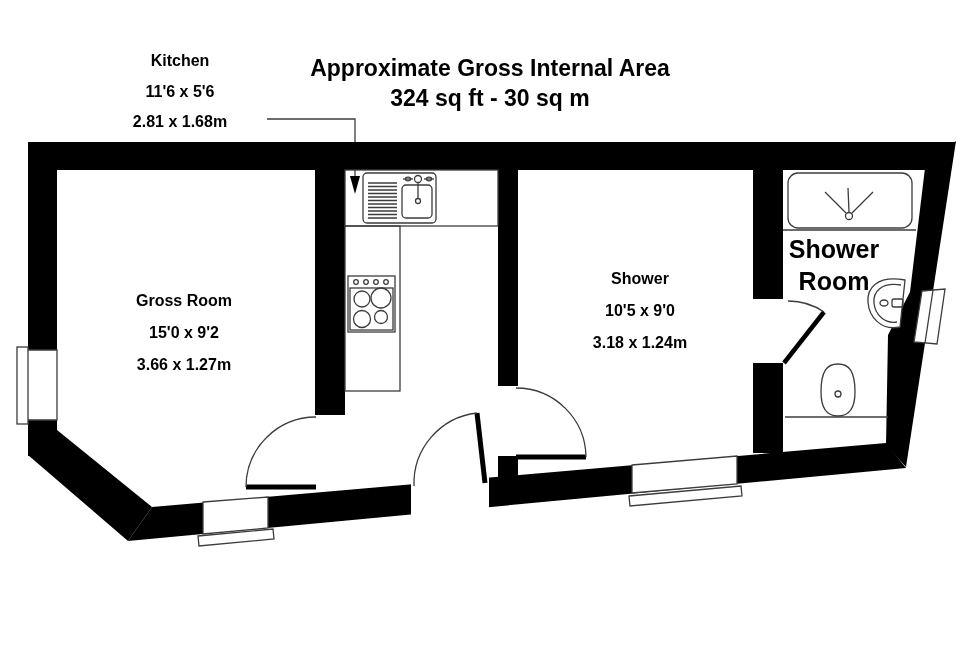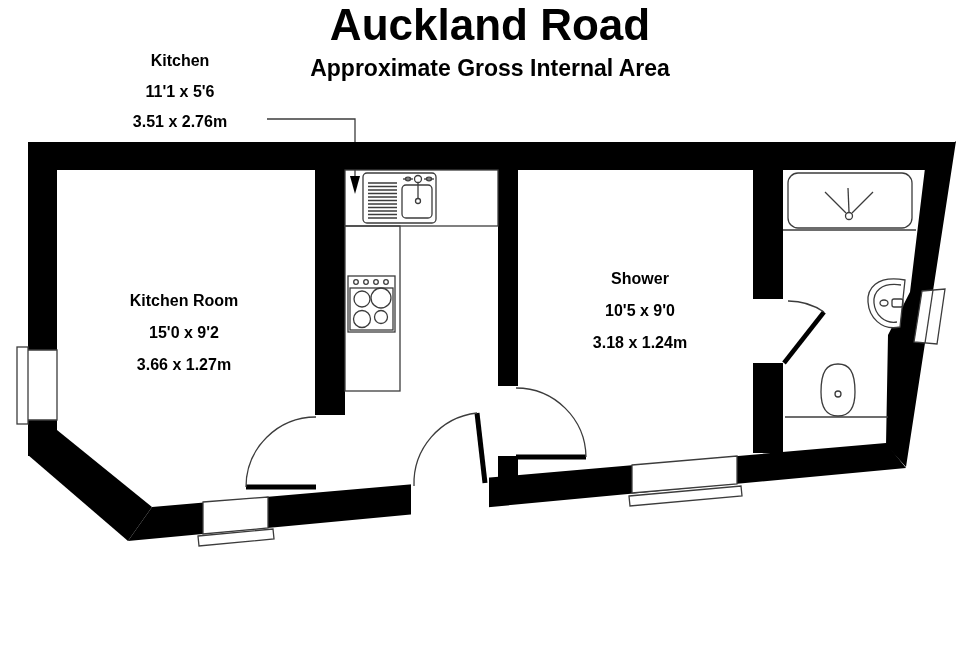--- a/index.html
+++ b/index.html
@@ -148,35 +148,36 @@
         <line class="leaf" x1="516" y1="457" x2="586" y2="457"></line>
         <path class="thin" d="M516,388 A70,70 0 0 1 586,457"></path>
       </g>
       <g>
         <line class="leaf4" x1="784" y1="363" x2="824" y2="312"></line>
         <path class="thin" d="M788,301 A63,63 0 0 1 824,312"></path>
       </g>
     </g>
   </svg>
 
-  <div class="lbl title" style="left:0;width:980px;top:2px">Auckland Road</div>
   <div class="lbl sub" style="left:0;width:980px;top:55px">Approximate Gross Internal Area</div>
+  <div class="lbl sub" style="left:0;width:980px;top:85px">324 sq ft - 30 sq m</div>
 
   <div>
     <div class="lbl room" style="left:30px;width:300px;top:45px">Kitchen</div>
-    <div class="lbl room" style="left:30px;width:300px;top:76px">11'1 x 5'6</div>
-    <div class="lbl room" style="left:30px;width:300px;top:106px">3.51 x 2.76m</div>
+    <div class="lbl room" style="left:30px;width:300px;top:76px">11'6 x 5'6</div>
+    <div class="lbl room" style="left:30px;width:300px;top:106px">2.81 x 1.68m</div>
   </div>
 
   <div>
-    <div class="lbl room" style="left:34px;width:300px;top:285px">Kitchen Room</div>
+    <div class="lbl room" style="left:34px;width:300px;top:285px">Gross Room</div>
     <div class="lbl room" style="left:34px;width:300px;top:317px">15'0 x 9'2</div>
     <div class="lbl room" style="left:34px;width:300px;top:349px">3.66 x 1.27m</div>
   </div>
 
   <div>
     <div class="lbl room" style="left:490px;width:300px;top:263px">Shower</div>
     <div class="lbl room" style="left:490px;width:300px;top:295px">10'5 x 9'0</div>
     <div class="lbl room" style="left:490px;width:300px;top:327px">3.18 x 1.24m</div>
   </div>
 
+  <div class="lbl shower" style="left:769px;width:130px;top:233px">Shower Room</div>
 
 </div>
 
 </body></html>

